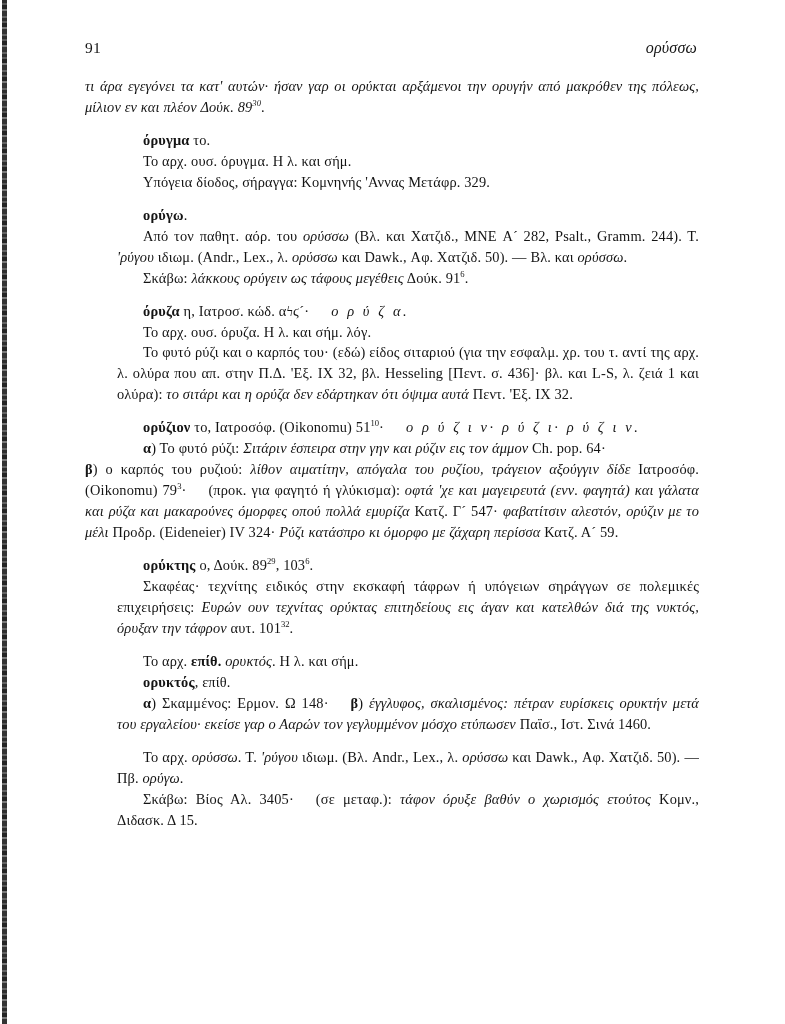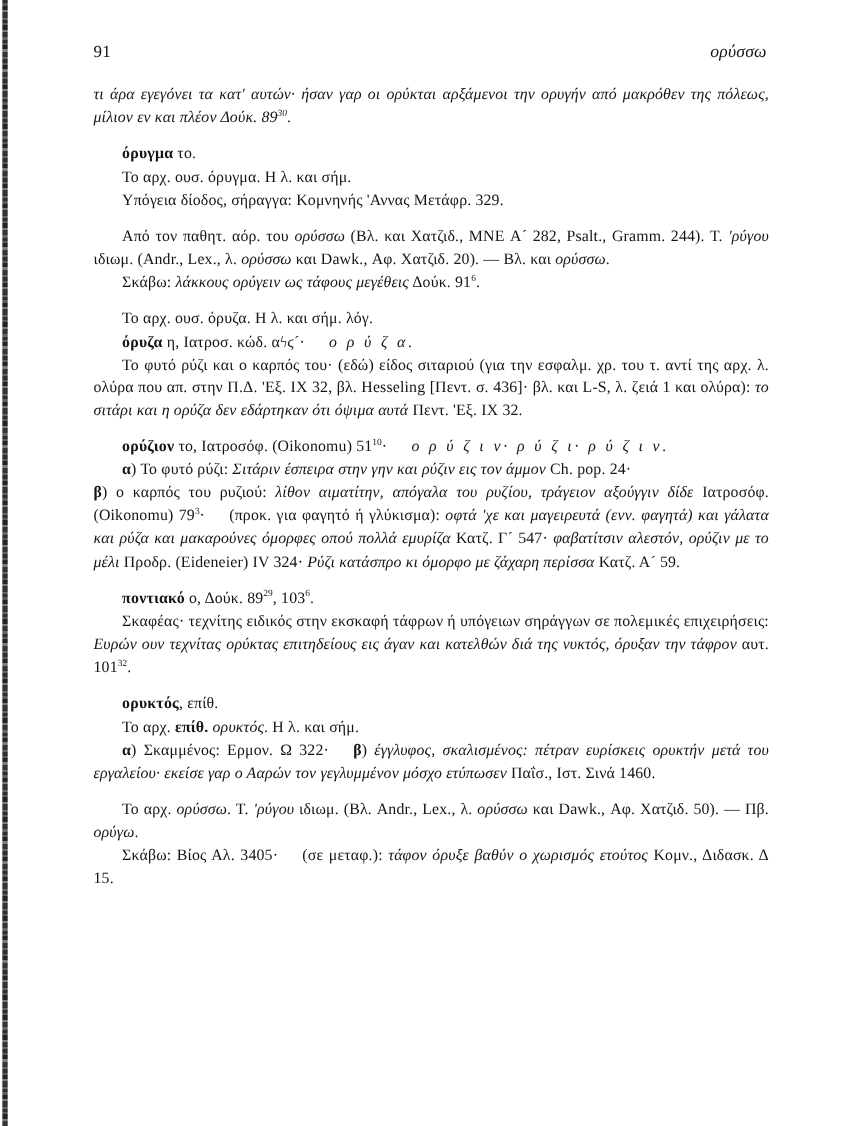--- a/index.html
+++ b/index.html
@@ -86,21 +86,21 @@
 
   p {
     margin: 0;
     padding: 0;
     text-align: justify;
     text-justify: inter-word;
     line-height: 1.455;
     font-size: 14.4px;
     letter-spacing: 0.15px;
   }
-  p.indent { text-indent: 26px; }
+  p.indent { text-indent: 26px; margin-left: 32px; }
   p.noindent { text-indent: 0; }
 
   
   .it { font-style: italic; }
   .rm { font-style: normal; }
   .bd { font-weight: bold; }
 
   
   .lemma {
     font-weight: bold;
@@ -151,53 +151,54 @@
 
     <div class="entry">
       <p class="indent"><span class="lemma">όρυγμα</span><span> το.</span></p>
       <p class="indent"><span>Το αρχ. ουσ. όρυγμα. Η λ. και σήμ.</span></p>
       <p class="indent"><span>Υπόγεια δίοδος, σήραγγα: Κομνηνής 'Αννας Μετάφρ. 329.</span></p>
     </div>
 
     <div class="gap-lemma"></div>
 
     <div class="entry">
-      <p class="indent"><span>Από τον παθητ. αόρ. του </span><span class="it">ορύσσω</span><span> (Βλ. και Χατζιδ., MNE Α´ 282, Psalt., Gramm. 244). Τ. </span><span class="it">'ρύγου</span><span> ιδιωμ. (Andr., Lex., λ. </span><span class="it">ορύσσω</span><span> και Dawk., Αφ. Χατζιδ. 20). — Βλ. και </span><span class="it">ορύσσω</span><span>.</span></p>
+      <p class="indent"><span class="lemma">ορύγω</span><span>.</span></p>
+      <p class="indent"><span>Από τον παθητ. αόρ. του </span><span class="it">ορύσσω</span><span> (Βλ. και Χατζιδ., MNE Α´ 282, Psalt., Gramm. 244). Τ. </span><span class="it">'ρύγου</span><span> ιδιωμ. (Andr., Lex., λ. </span><span class="it">ορύσσω</span><span> και Dawk., Αφ. Χατζιδ. 50). — Βλ. και </span><span class="it">ορύσσω</span><span>.</span></p>
       <p class="indent"><span>Σκάβω: </span><span class="it">λάκκους ορύγειν ως τάφους μεγέθεις</span><span> Δούκ. 91</span><sup>6</sup><span>.</span></p>
     </div>
 
     <div class="gap-lemma"></div>
 
     <div class="entry">
+      <p class="indent"><span class="lemma">όρυζα</span><span> η, Ιατροσ. κώδ. αϟϛ´·</span><span class="wide-space-lg"></span><span class="spaced">ο ρ ύ ζ α.</span></p>
       <p class="indent"><span>Το αρχ. ουσ. όρυζα. Η λ. και σήμ. λόγ.</span></p>
-      <p class="indent"><span class="lemma">όρυζα</span><span> η, Ιατροσ. κώδ. αϟϛ´·</span><span class="wide-space-lg"></span><span class="spaced">ο ρ ύ ζ α.</span></p>
       <p class="indent"><span>Το φυτό ρύζι και ο καρπός του· (εδώ) είδος σιταριού (για την εσφαλμ. χρ. του τ. αντί της αρχ. λ. ολύρα που απ. στην Π.Δ. 'Εξ. IX 32, βλ. Hesseling [Πεντ. σ. 436]· βλ. και L-S, λ. ζειά 1 και ολύρα): </span><span class="it">το σιτάρι και η ορύζα  δεν εδάρτηκαν ότι όψιμα  αυτά</span><span> Πεντ. 'Εξ. IX 32.</span></p>
     </div>
 
     <div class="gap-lemma"></div>
 
     <div class="entry">
       <p class="indent"><span class="lemma">ορύζιον</span><span> το, Ιατροσόφ. (Oikonomu) 51</span><sup>10</sup><span>·</span><span class="wide-space-lg"></span><span class="spaced">ο ρ ύ ζ ι ν·   ρ ύ ζ ι·   ρ ύ ζ ι ν.</span></p>
-      <p class="indent"><span class="bd">α</span><span>) Το φυτό ρύζι: </span><span class="it">Σιτάριν έσπειρα στην γην και ρύζιν εις τον άμμον</span><span> Ch. pop. 24·</span></p>
+      <p class="indent"><span class="bd">α</span><span>) Το φυτό ρύζι: </span><span class="it">Σιτάριν έσπειρα στην γην και ρύζιν εις τον άμμον</span><span> Ch. pop. 64·</span></p>
       <p class="noindent"><span class="bd">β</span><span>) ο καρπός του ρυζιού: </span><span class="it">λίθον αιματίτην, απόγαλα του ρυζίου, τράγειον αξούγγιν δίδε</span><span> Ιατροσόφ. (Oikonomu) 79</span><sup>3</sup><span>·</span><span class="wide-space-lg"></span><span>(προκ. για φαγητό ή γλύκισμα): </span><span class="it">οφτά 'χε και μαγειρευτά (ενν. φαγητά) και γάλατα και ρύζα  και μακαρούνες όμορφες οπού πολλά εμυρίζα</span><span> Κατζ. Γ´ 547· </span><span class="it">φαβατίτσιν αλεστόν, ορύζιν με το μέλι</span><span> Προδρ. (Eideneier) IV 324· </span><span class="it">Ρύζι κατάσπρο κι όμορφο με ζάχαρη περίσσα</span><span> Κατζ. Α´ 59.</span></p>
     </div>
 
     <div class="gap-lemma"></div>
 
     <div class="entry">
-      <p class="indent"><span class="lemma">ποντιακό</span><span> ο, Δούκ. 89</span><sup>29</sup><span>, 103</span><sup>6</sup><span>.</span></p>
+      <p class="indent"><span class="lemma">ορύκτης</span><span> ο, Δούκ. 89</span><sup>29</sup><span>, 103</span><sup>6</sup><span>.</span></p>
       <p class="indent"><span>Σκαφέας· τεχνίτης ειδικός στην εκσκαφή τάφρων ή υπόγειων σηράγγων σε πολεμικές επιχειρήσεις: </span><span class="it">Ευρών ουν τεχνίτας ορύκτας επιτηδείους εις άγαν και κατελθών διά της νυκτός, όρυξαν την τάφρον</span><span> αυτ. 101</span><sup>32</sup><span>.</span></p>
     </div>
 
     <div class="gap-lemma"></div>
 
     <div class="entry">
+      <p class="indent"><span>Το αρχ. </span><span class="bd">επίθ.</span><span> </span><span class="it">ορυκτός</span><span>. Η λ. και σήμ.</span></p>
       <p class="indent"><span class="lemma">ορυκτός</span><span>, επίθ.</span></p>
-      <p class="indent"><span>Το αρχ. </span><span class="bd">επίθ.</span><span> </span><span class="it">ορυκτός</span><span>. Η λ. και σήμ.</span></p>
-      <p class="indent"><span class="bd">α</span><span>) Σκαμμένος: Ερμον. Ω 322·</span><span class="wide-space-lg"></span><span class="bd">β</span><span>) </span><span class="it">έγγλυφος, σκαλισμένος: πέτραν ευρίσκεις ορυκτήν μετά του εργαλείου·  εκείσε γαρ ο Ααρών τον γεγλυμμένον μόσχο   ετύπωσεν</span><span> Παΐσ., Ιστ. Σινά 1460.</span></p>
+      <p class="indent"><span class="bd">α</span><span>) Σκαμμένος: Ερμον. Ω 148·</span><span class="wide-space-lg"></span><span class="bd">β</span><span>) </span><span class="it">έγγλυφος, σκαλισμένος: πέτραν ευρίσκεις ορυκτήν μετά του εργαλείου·  εκείσε γαρ ο Ααρών τον γεγλυμμένον μόσχο   ετύπωσεν</span><span> Παΐσ., Ιστ. Σινά 1460.</span></p>
     </div>
 
     <div class="gap-lemma"></div>
 
     <div class="entry">
       <p class="indent"><span>Το αρχ. </span><span class="it">ορύσσω</span><span>. Τ. </span><span class="it">'ρύγου</span><span> ιδιωμ. (Βλ. Andr., Lex., λ. </span><span class="it">ορύσσω</span><span> και Dawk., Αφ. Χατζιδ. 50). — Πβ. </span><span class="it">ορύγω</span><span>.</span></p>
       <p class="indent"><span>Σκάβω: Βίος Αλ. 3405·</span><span class="wide-space-lg"></span><span>(σε μεταφ.): </span><span class="it">τάφον όρυξε βαθύν ο χωρισμός  ετούτος</span><span> Κομν., Διδασκ. Δ 15.</span></p>
     </div>
 
   </div>

